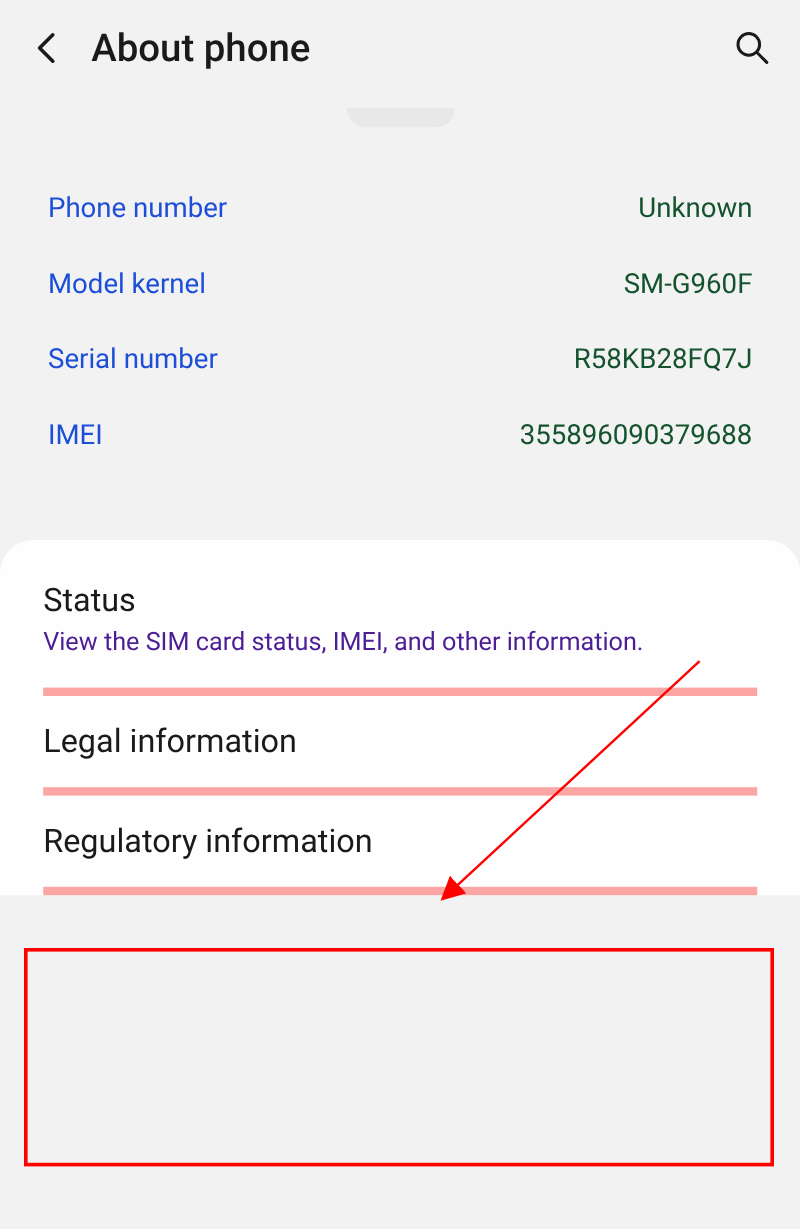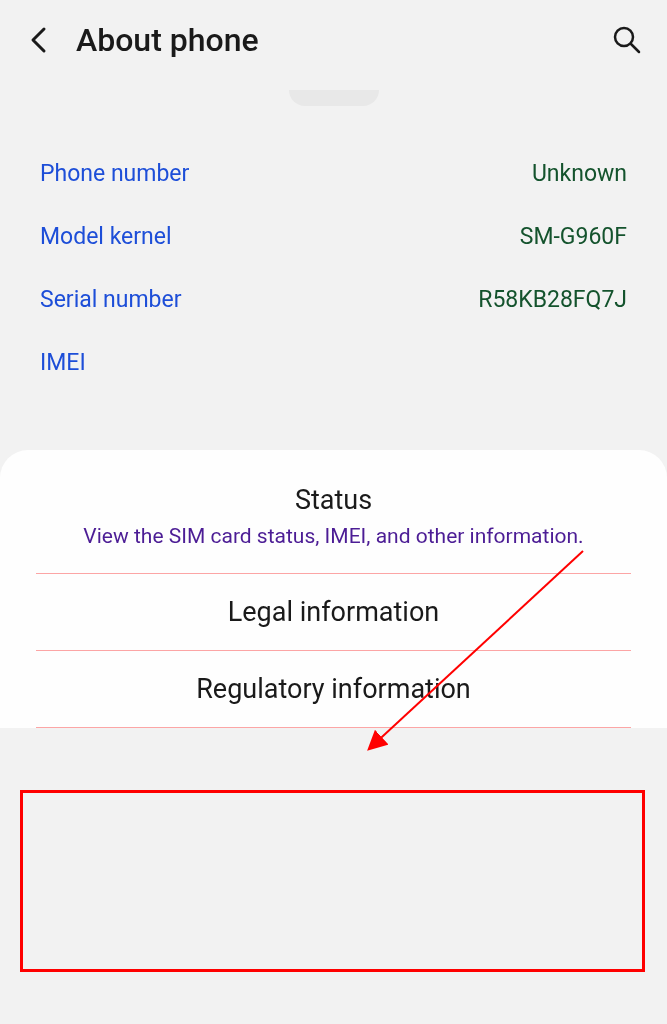--- a/index.html
+++ b/index.html
@@ -68,22 +68,21 @@
       text-align: left;
     }
     .card {
       background: #fefefe;
       border-radius: 28px 28px 0 0;
       padding: 12px 36px 0;
       margin-top: 16px;
     }
     .list-item {
       padding: 22px 0;
-      border-bottom: 1px solid #fca5a5;
-      text-align: center;
+      border-bottom: 7px solid #fca5a5;
     }
     .list-item-title {
       font-size: 27px;
       color: #1a1a1a;
       font-weight: 400;
     }
     .list-item-subtitle {
       font-size: 21px;
       color: #4c1d95;
       margin-top: 6px;
@@ -127,20 +126,21 @@
   <div class="info-row">
     <span class="info-label">Model kernel</span>
     <span class="info-value">SM-G960F</span>
   </div>
   <div class="info-row">
     <span class="info-label">Serial number</span>
     <span class="info-value">R58KB28FQ7J</span>
   </div>
   <div class="info-row">
     <span class="info-label">IMEI</span>
+    <span class="info-value">355896090379688</span>
   </div>
 </div>
 
 <div class="card">
   <div class="list-item">
     <div class="list-item-title">Status</div>
     <div class="list-item-subtitle">View the SIM card status, IMEI, and other information.</div>
   </div>
   <div class="list-item">
     <div class="list-item-title">Legal information</div>

